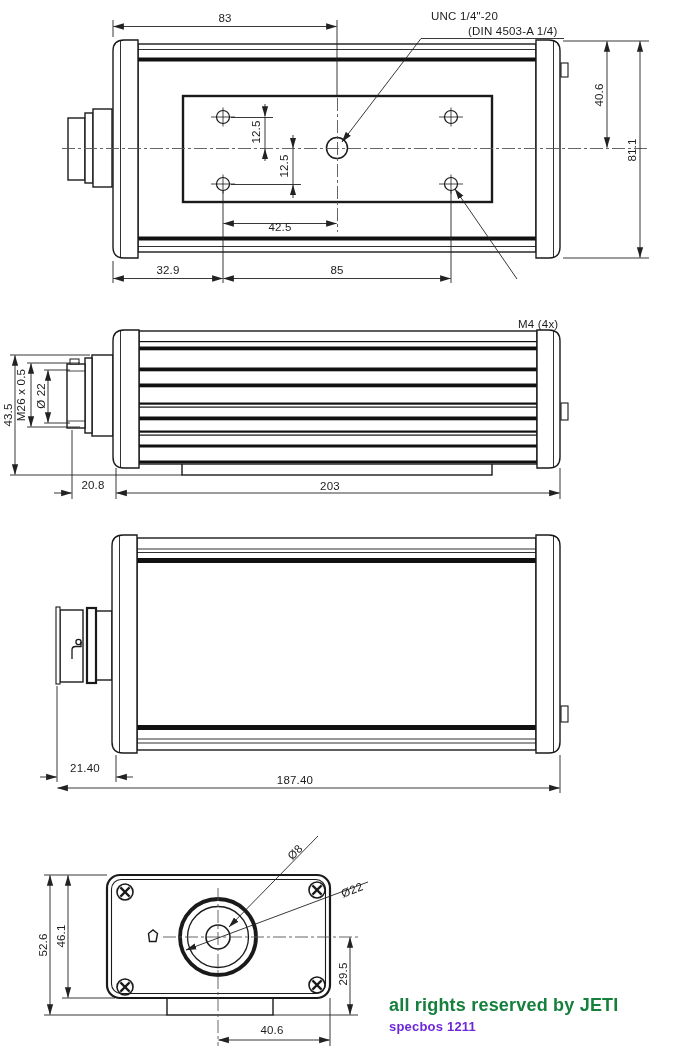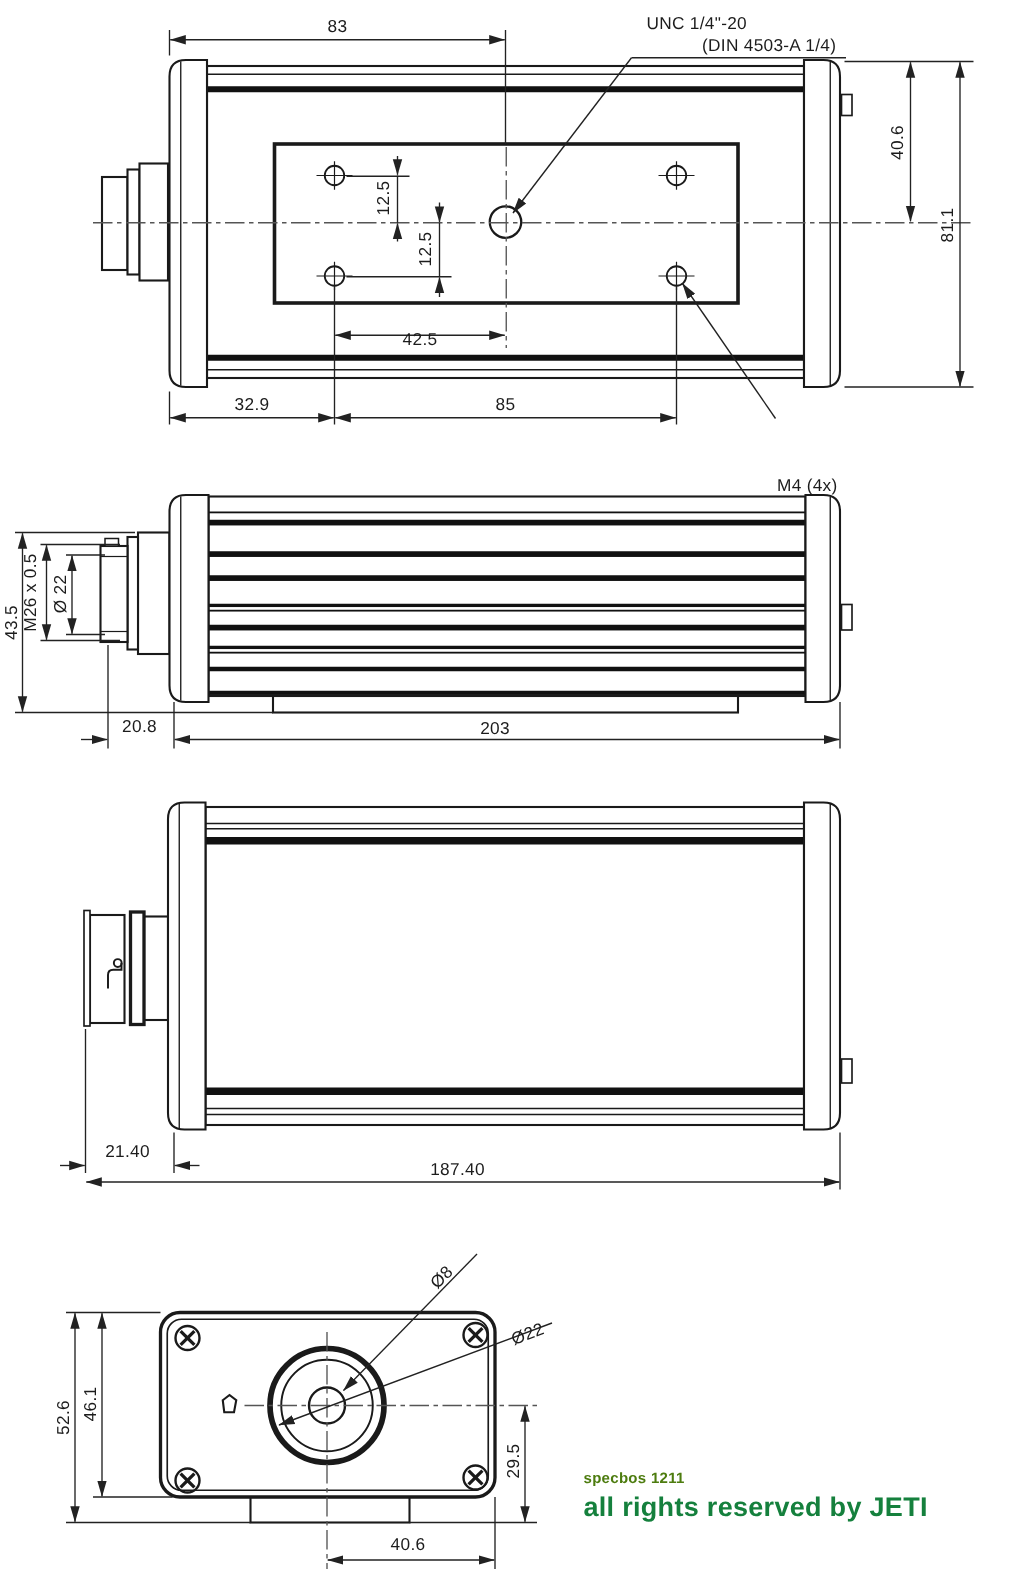--- a/index.html
+++ b/index.html
@@ -12,21 +12,21 @@
   .sheet-svg { position:absolute; left:0; top:0; }
   .lbl {
     position:absolute; white-space:nowrap;
     font-size:11.5px; color:#1c1c1c; letter-spacing:0.2px;
     transform:translate(-50%,-50%);
   }
   .lbl.left { transform:translate(0,-50%); }
   .lbl.vert { transform:translate(-50%,-50%) rotate(-90deg); }
   .lbl.rot45 { transform:translate(-50%,-50%) rotate(-45deg); }
   .lbl.rot21 { transform:translate(-50%,-50%) rotate(-21deg); }
-  .lbl.title1 { font-size:10px; font-weight:bold; color:#4d7c0f; }
+  .lbl.title1 { font-size:13px; font-weight:bold; color:#6d28d9;margin-top:40px; }
   .lbl.title2 { font-size:18px; font-weight:bold; color:#15803d; }
 </style>
 </head>
 <body>
 
 <div class="sheet">
 
 <svg class="sheet-svg" width="688" height="1058" viewBox="0 0 688 1058">
   <defs>
     <marker id="arr" viewBox="0 0 10 8" refX="9.6" refY="4" markerWidth="12" markerHeight="9.6" orient="auto-start-reverse">
@@ -234,21 +234,21 @@
 <span class="lbl" style="left:337px; top:270px;">85</span>
 <span class="lbl left" style="left:518px; top:281px;margin-top:43px;">M4 (4x)</span>
 
 <span class="lbl vert" style="left:8px; top:415px;">43.5</span>
 <span class="lbl vert" style="left:21px; top:395px;">M26 x 0.5</span>
 <span class="lbl vert" style="left:41px; top:396px;">Ø 22</span>
 <span class="lbl" style="left:93px; top:485px;">20.8</span>
 <span class="lbl" style="left:330px; top:486px;">203</span>
 
 <span class="lbl" style="left:85px; top:768px;">21.40</span>
-<span class="lbl" style="left:305px; top:780px;">187.40</span>
+<span class="lbl" style="left:295px; top:780px;">187.40</span>
 
 <span class="lbl vert" style="left:43px; top:945px;">52.6</span>
 <span class="lbl vert" style="left:61px; top:936px;">46.1</span>
 <span class="lbl vert" style="left:343px; top:974px;">29.5</span>
 <span class="lbl" style="left:272px; top:1030px;">40.6</span>
 <span class="lbl rot45" style="left:295px; top:852px;">Ø8</span>
 <span class="lbl rot21" style="left:352px; top:890px;">Ø22</span>
 
 <span class="lbl left title1" style="left:389px; top:986px;">specbos 1211</span>
 <span class="lbl left title2" style="left:389px; top:1005px;">all rights reserved by JETI</span>

